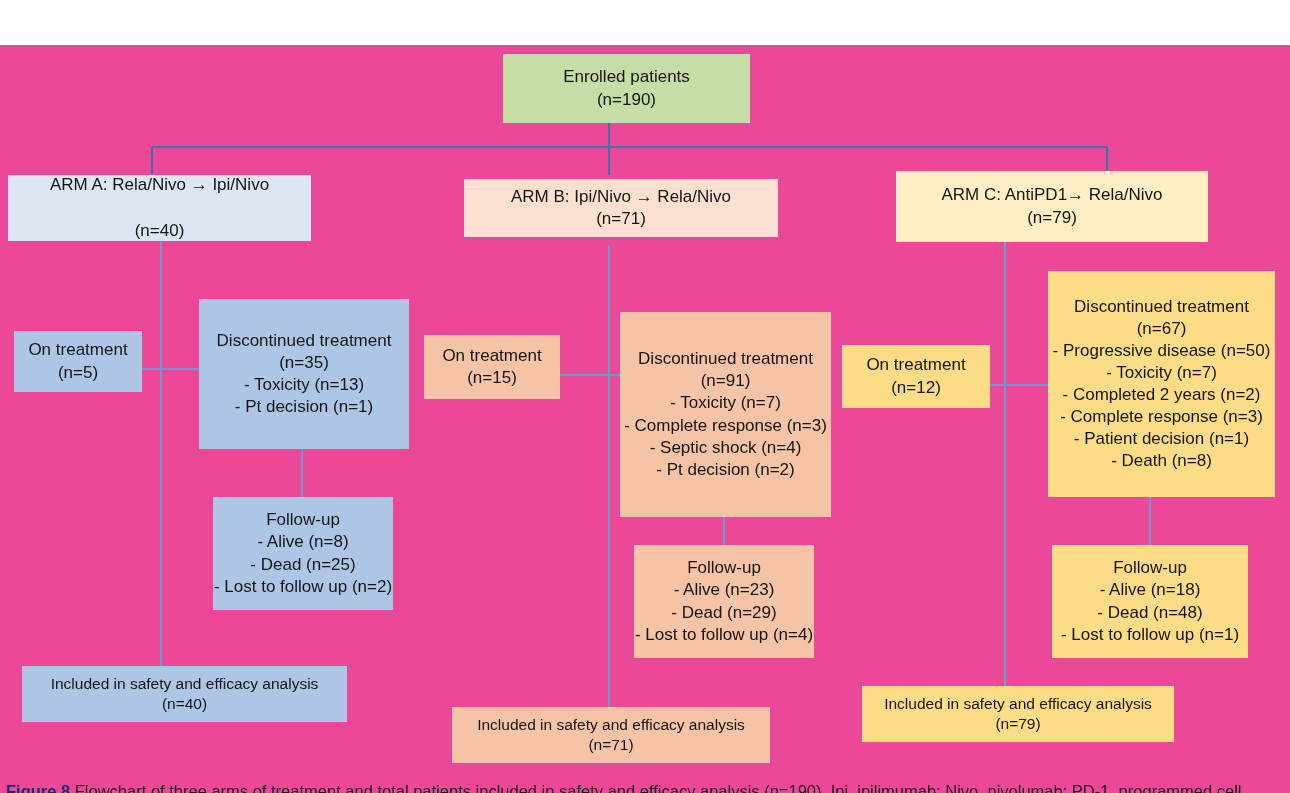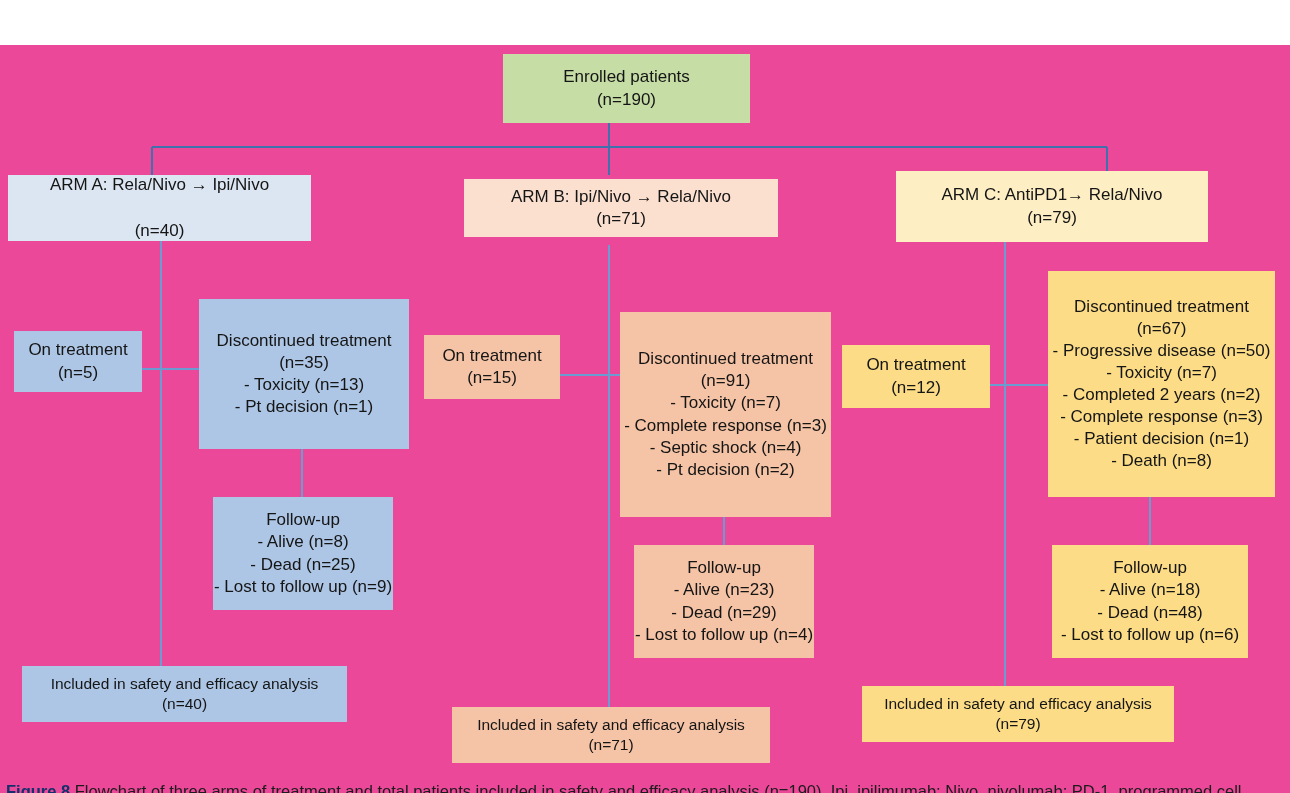--- a/index.html
+++ b/index.html
@@ -105,21 +105,21 @@
     <span class="ln">Discontinued treatment</span>
     <span class="ln">(n=35)</span>
     <span class="ln">-      Toxicity (n=13)</span>
     <span class="ln">-     Pt decision (n=1)</span>
   </div>
 
   <div class="node blue-d" style="left:213px; top:452px; width:180px; height:113px;">
     <span class="ln">Follow-up</span>
     <span class="ln">- Alive (n=8)</span>
     <span class="ln">- Dead (n=25)</span>
-    <span class="ln">- Lost to follow up (n=9)</span>
+    <span class="ln">- Lost to follow up (n=2)</span>
   </div>
 
   <div class="node blue-d" style="left:22px; top:621px; width:325px; height:56px; font-size:15.5px;">
     <span class="ln">Included in safety and efficacy analysis</span>
     <span class="ln">(n=40)</span>
   </div>
 
   <div class="node peach" style="left:464px; top:134px; width:314px; height:58px;">
     <span class="ln">ARM B: Ipi/Nivo → Rela/Nivo</span>
     <span class="ln">(n=71)</span>
@@ -169,21 +169,21 @@
     <span class="ln">-     Completed 2 years (n=2)</span>
     <span class="ln">- Complete response (n=3)</span>
     <span class="ln">- Patient decision (n=1)</span>
     <span class="ln">- Death (n=8)</span>
   </div>
 
   <div class="node cream-d" style="left:1052px; top:500px; width:196px; height:113px;">
     <span class="ln">Follow-up</span>
     <span class="ln">- Alive (n=18)</span>
     <span class="ln">- Dead (n=48)</span>
-    <span class="ln">- Lost to follow up (n=6)</span>
+    <span class="ln">- Lost to follow up (n=1)</span>
   </div>
 
   <div class="node cream-d" style="left:862px; top:641px; width:312px; height:56px; font-size:15.5px;">
     <span class="ln">Included in safety and efficacy analysis</span>
     <span class="ln">(n=79)</span>
   </div>
 
   <div class="caption">
     <b class="figlbl">Figure 8</b>
     <span>Flowchart of three arms of treatment and total patients included in safety and efficacy analysis (n=190). Ipi, ipilimumab; Nivo, nivolumab; PD-1, programmed cell death protein 1; Pt, patient; Rela, relatlimab.</span>

